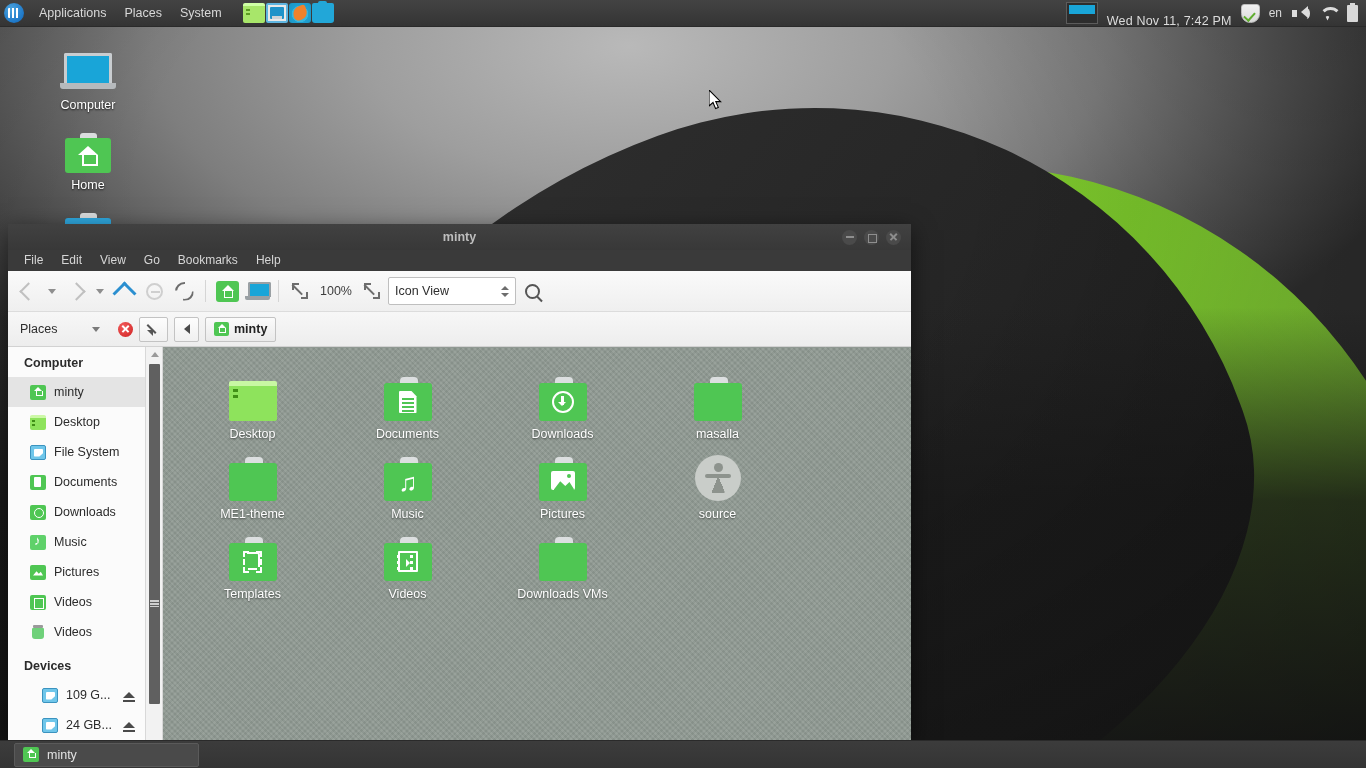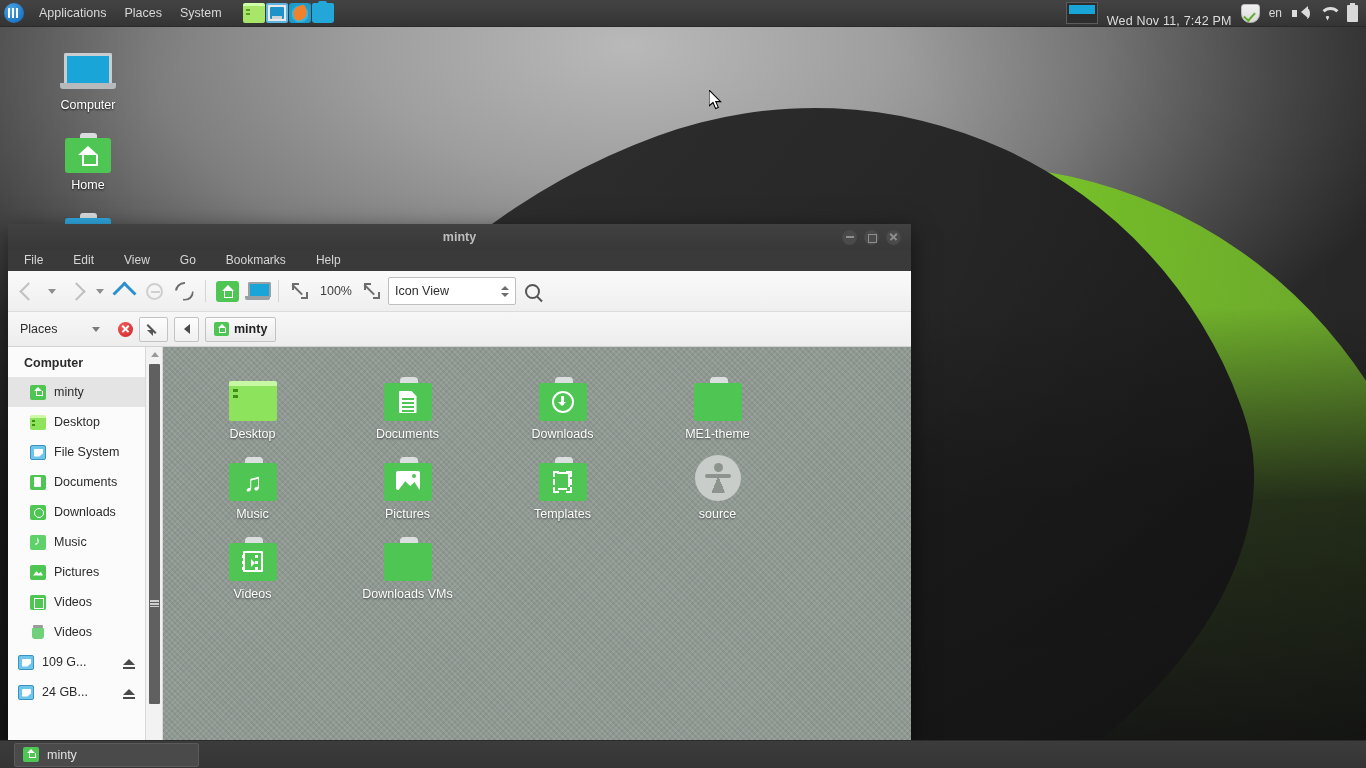--- a/index.html
+++ b/index.html
@@ -123,21 +123,21 @@
     font-size:12.5px; font-weight:bold;
   }
   .win-btns { margin-left:auto; display:flex; gap:7px; padding-right:10px; z-index:2; }
   .wbtn { width:15px; height:15px; border-radius:50%; background:#4a4a4a; position:relative; }
   .wbtn i { position:absolute; inset:0; display:block; }
   .wbtn.min i::before{content:"";position:absolute;left:3.5px;top:6.5px;width:8px;height:1.6px;background:#8e8e8e;}
   .wbtn.max i::before{content:"";position:absolute;left:4px;top:4px;width:7px;height:7px;border:1.6px solid #8e8e8e;}
   .wbtn.close i::before,.wbtn.close i::after{content:"";position:absolute;left:3px;top:6.8px;width:9px;height:1.6px;background:#8e8e8e;}
   .wbtn.close i::before{transform:rotate(45deg);} .wbtn.close i::after{transform:rotate(-45deg);}
 
-  .menubar { height: 21px; background:#3a3a3a; display:flex; align-items:center; padding-left:8px; gap:14px; flex:none;}
+  .menubar { height: 21px; background:#3a3a3a; display:flex; align-items:center; padding-left:8px; gap:2px; flex:none;}
   .menubar span { color:#d6d6d6; font-size:12px; padding:0 8px; line-height:21px; }
 
   .toolbar {
     height: 41px; background: linear-gradient(180deg,#fafafa,#efefef);
     border-bottom:1px solid #dcdcdc; display:flex; align-items:center; padding:0 6px; gap:2px; flex:none;
   }
   .tb { width:28px; height:28px; display:flex; align-items:center; justify-content:center; position:relative; border-radius:3px;}
   .arrow-l, .arrow-r { width:13px;height:13px;border-left:2.4px solid #c0c0c0;border-bottom:2.4px solid #c0c0c0;}
   .arrow-l{transform:rotate(45deg);} .arrow-r{transform:rotate(-135deg);}
   .caret { width:0;height:0;border-left:4px solid transparent;border-right:4px solid transparent;border-top:5px solid #8e8e8e;}
@@ -212,21 +212,21 @@
   .ic-dl{background:#4fc653;} .ic-dl::before{content:"";position:absolute;left:4px;top:3px;width:8px;height:8px;border:1.5px solid #fff;border-radius:50%;}
   .ic-music{background:#5fd16a;} .ic-music::before{content:"♪";position:absolute;left:4px;top:-2px;color:#fff;font-size:13px;}
   .ic-pics{background:#4fc653;} .ic-pics::before{content:"";position:absolute;left:3px;top:4px;width:10px;height:7px;background:#fff;clip-path:polygon(0 100%,35% 40%,58% 75%,78% 45%,100% 100%);}
   .ic-vids{background:#4fc653;} .ic-vids::before{content:"";position:absolute;left:4px;top:3px;width:8px;height:9px;border:1.5px solid #fff;}
   .ic-trash{background:transparent;} 
   .ic-trash::before{content:"";position:absolute;left:2px;top:3px;width:12px;height:11px;background:#6fd17a;border-radius:1px 1px 3px 3px;}
   .ic-trash::after{content:"";position:absolute;left:3px;top:0px;width:10px;height:3px;background:#9a9a9a;border-radius:1px;}
   .eject { margin-left:auto; margin-right:10px; width:0;height:0;
            border-left:6px solid transparent;border-right:6px solid transparent;border-bottom:6px solid #4a4a4a;position:relative;}
   .eject::after{content:"";position:absolute;left:-6px;top:8px;width:12px;height:2px;background:#4a4a4a;}
-  .sb-item.dev { padding-left:10px; }
+  .sb-item.dev { padding-left:34px; }
 
   .sb-scroll { width:17px; background:#f2f2f2; border-right:1px solid #d8d8d8; position:relative; flex:none; }
   .sb-scroll .up-arr{position:absolute;left:5px;top:5px;width:0;height:0;border-left:4px solid transparent;border-right:4px solid transparent;border-bottom:5px solid #9a9a9a;}
   .sb-thumb{position:absolute;left:3px;top:17px;width:11px;height:340px;background:#606060;border-radius:1px;}
   .sb-grip{position:absolute;left:4px;top:253px;width:9px;height:7px;
     background:repeating-linear-gradient(180deg,#cfcfcf 0 1.5px,transparent 1.5px 3px);}
 
   .files-pane {
     flex:1; position:relative; overflow:hidden;
     background-color:#909a93;
@@ -495,20 +495,21 @@
       </div>
       <div class="sb-item">
         <span class="ic ic-vids"></span>
         <span>Videos</span>
       </div>
       <div class="sb-item">
         <span class="ic ic-trash"></span>
         <span>Videos</span>
       </div>
 
+      <div class="sb-head" style="padding-top:12px;">Devices</div>
 
       <div class="sb-item dev">
         <span class="ic ic-drive"></span>
         <span>109 G...</span>
         <span class="eject"></span>
       </div>
       <div class="sb-item dev">
         <span class="ic ic-drive"></span>
         <span>24 GB...</span>
         <span class="eject"></span>
@@ -550,20 +551,29 @@
                 <div class="tab"></div>
                 <div class="bd"></div>
                 <div class="fg">
                   <div class="dl-g"></div>
                 </div>
               </div>
           </div>
           <div class="file-label">Downloads</div>
         </div>
 
+        <div class="file-item">
+          <div class="file-icon">
+            <div class="fldr">
+                <div class="tab"></div>
+                <div class="bd"></div>
+              </div>
+          </div>
+          <div class="file-label">masalla</div>
+        </div>
 
         <div class="file-item">
           <div class="file-icon">
             <div class="fldr">
                 <div class="tab"></div>
                 <div class="bd"></div>
               </div>
           </div>
           <div class="file-label">ME1-theme</div>
         </div>
@@ -590,38 +600,38 @@
                   <div class="pics-g"></div>
                 </div>
               </div>
           </div>
           <div class="file-label">Pictures</div>
         </div>
 
 
         <div class="file-item">
           <div class="file-icon">
+            <div class="acc-g">
+                <div class="acc-legs"></div>
+              </div>
+          </div>
+          <div class="file-label">source</div>
+        </div>
+
+        <div class="file-item">
+          <div class="file-icon">
             <div class="fldr">
                 <div class="tab"></div>
                 <div class="bd"></div>
                 <div class="fg">
                   <div class="tpl-g"></div>
                 </div>
               </div>
           </div>
           <div class="file-label">Templates</div>
-        </div>
-
-        <div class="file-item">
-          <div class="file-icon">
-            <div class="acc-g">
-                <div class="acc-legs"></div>
-              </div>
-          </div>
-          <div class="file-label">source</div>
         </div>
 
         <div class="file-item">
           <div class="file-icon">
             <div class="fldr">
                 <div class="tab"></div>
                 <div class="bd"></div>
                 <div class="fg">
                   <div class="film-g"></div>
                 </div>

